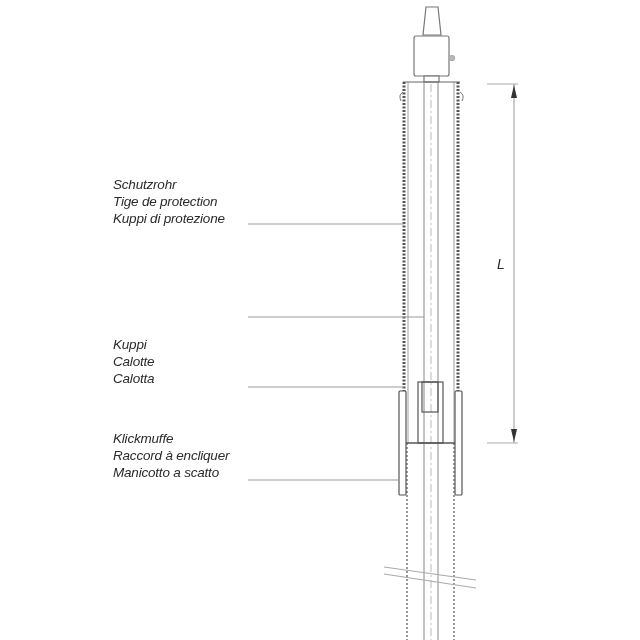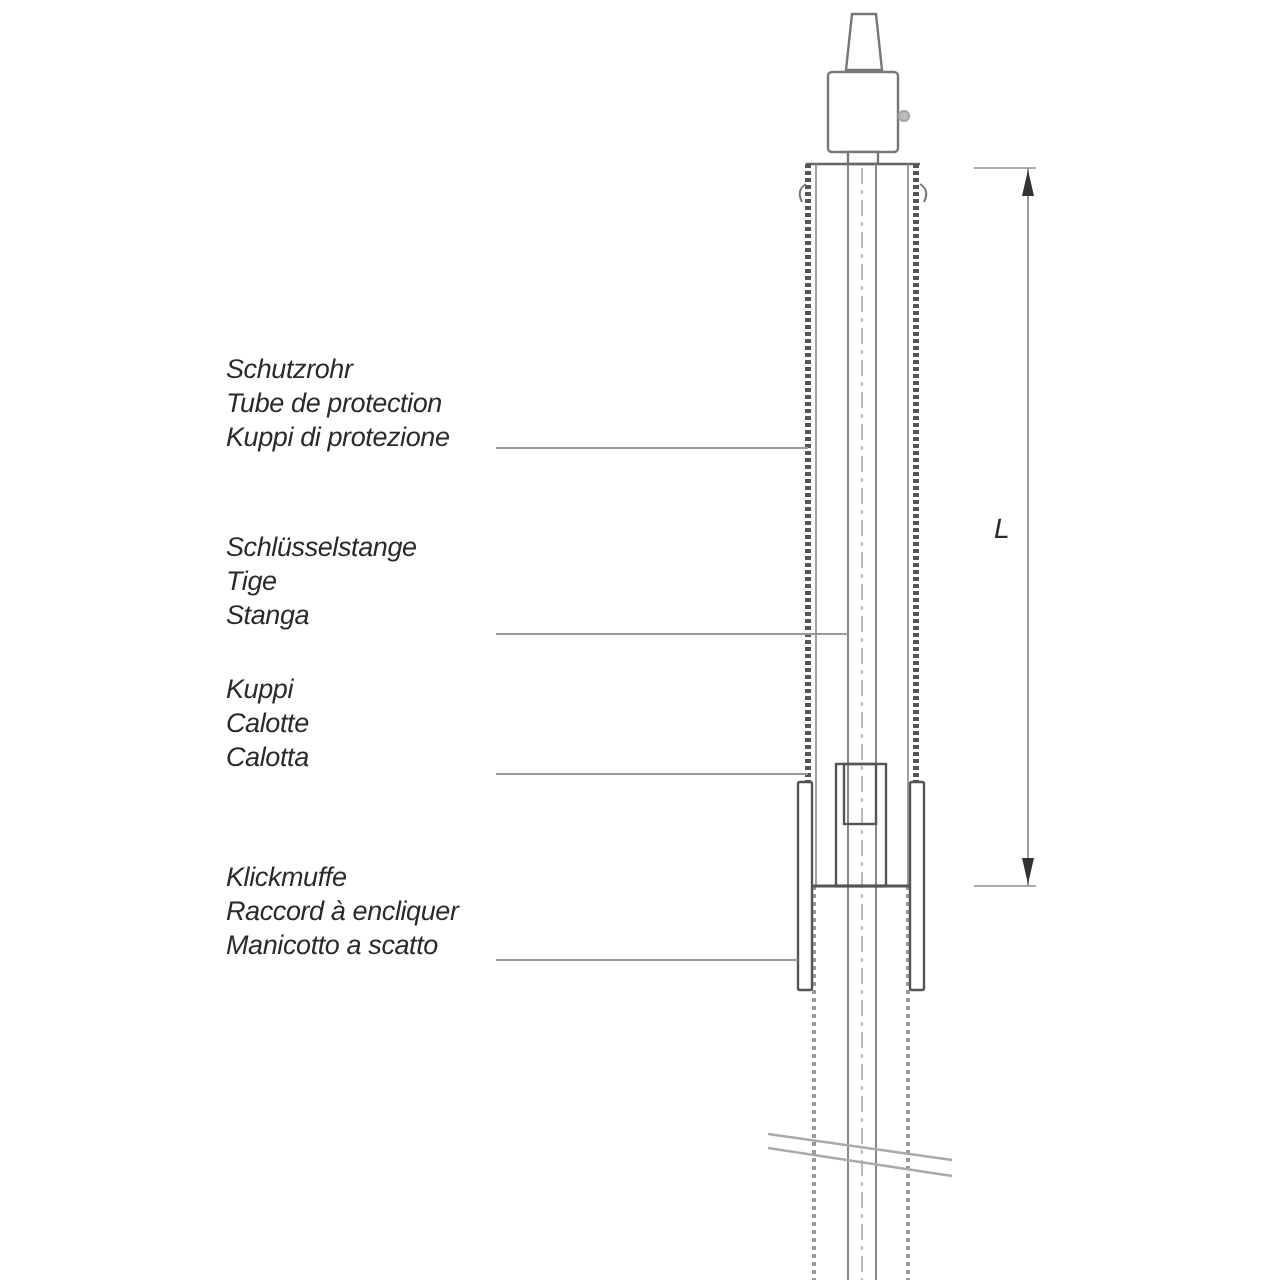--- a/index.html
+++ b/index.html
@@ -71,29 +71,24 @@
     <g stroke="#999" stroke-width="1">
       <line x1="248" y1="224" x2="404" y2="224"></line>
       <line x1="248" y1="317" x2="424" y2="317"></line>
       <line x1="248" y1="387" x2="404" y2="387"></line>
       <line x1="248" y1="480" x2="399" y2="480"></line>
     </g>
   </svg>
 
   <div class="label-group" style="top:176px;">
     <span>Schutzrohr</span>
-    <span>Tube de protection</span>
+    <span>Tige de protection</span>
     <span>Kuppi di protezione</span>
   </div>
 
-  <div class="label-group" style="top:265px;">
-    <span>Schlüsselstange</span>
-    <span>Tige</span>
-    <span>Stanga</span>
-  </div>
 
   <div class="label-group" style="top:430px;">
     <span>Klickmuffe</span>
     <span>Raccord à encliquer</span>
     <span>Manicotto a scatto</span>
   </div>
 
   <div class="label-group" style="top:336px;">
     <span>Kuppi</span>
     <span>Calotte</span>

